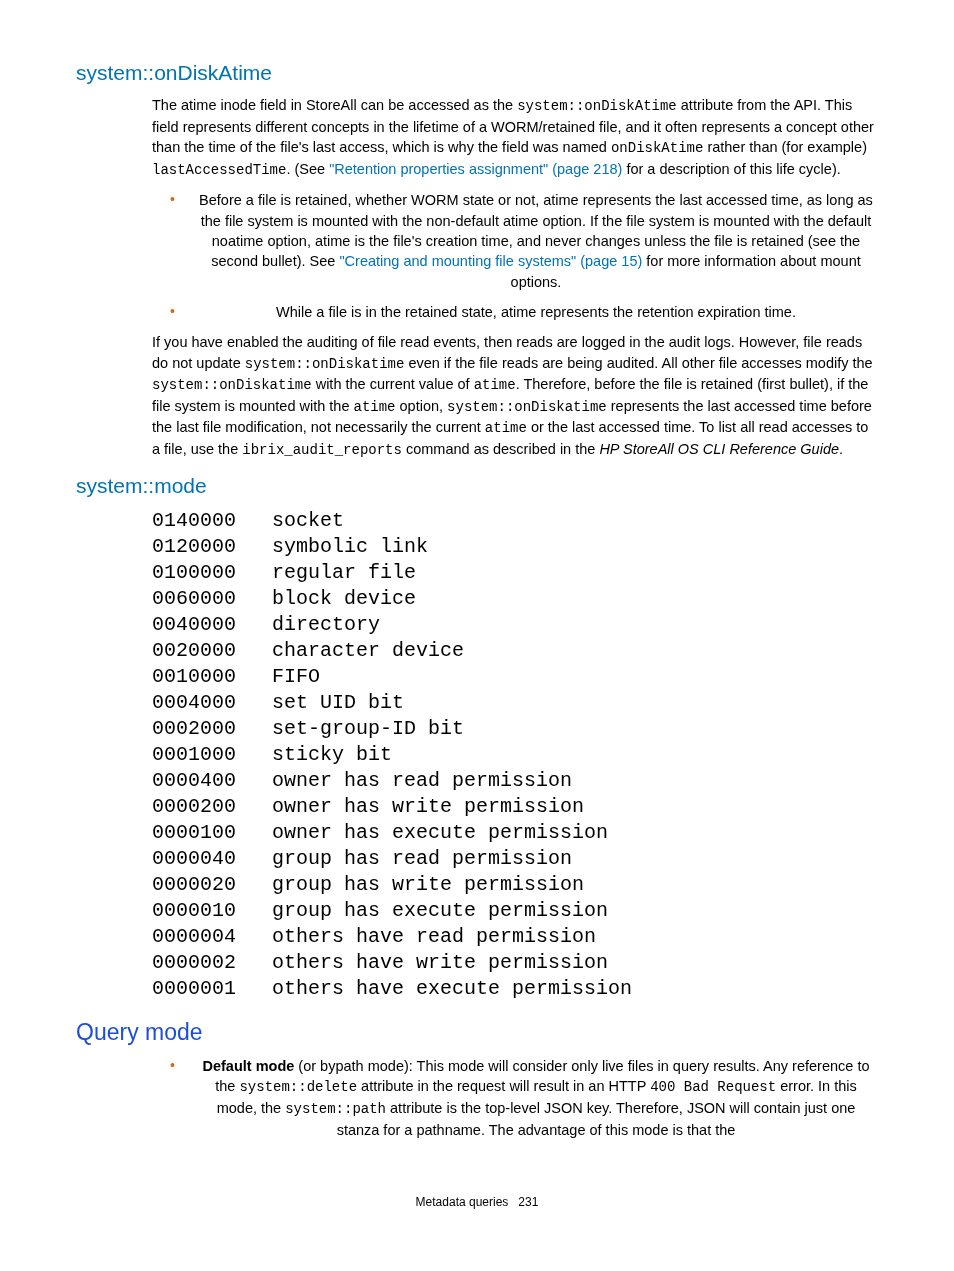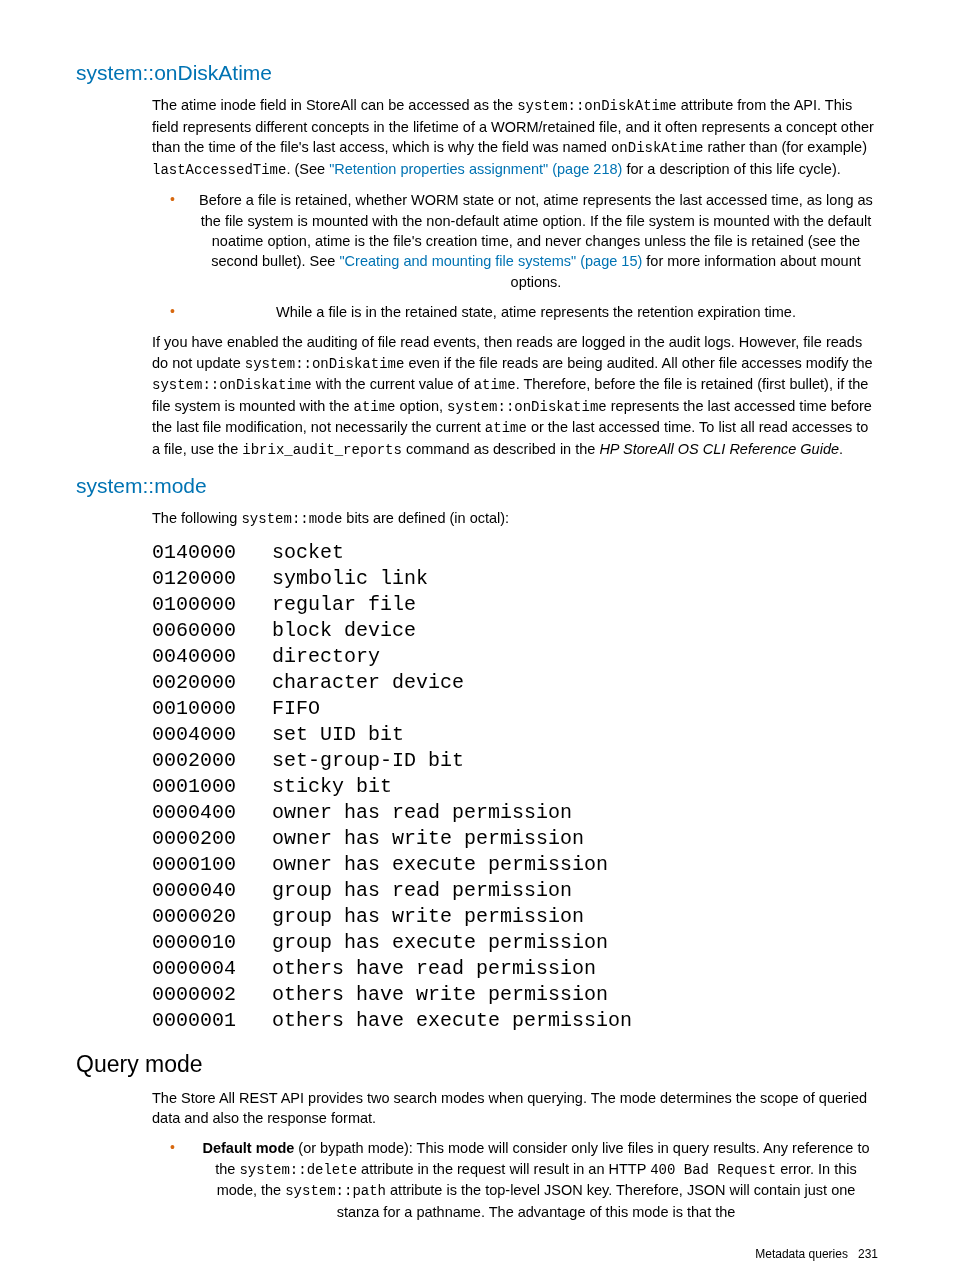--- a/index.html
+++ b/index.html
@@ -15,21 +15,21 @@
   h2 {
     font-family: Arial, Helvetica, sans-serif;
     font-weight: normal;
     color: #0073b3;
     font-size: 21px;
     margin: 0 0 8px 0;
   }
   h1 {
     font-family: Arial, Helvetica, sans-serif;
     font-weight: normal;
-    color: #000000;
+    color: #1d4ed8;
     font-size: 23px;
     margin: 0 0 8px 0;
   }
   .body-indent {
     margin-left: 76px;
   }
   p {
     margin: 0 0 10px 0;
   }
   ul {
@@ -60,23 +60,23 @@
     text-decoration: none;
   }
   .pre {
     font-family: "Courier New", Courier, monospace;
     font-size: 20px;
     white-space: pre;
     line-height: 1.3;
     margin: 0 0 14px 0;
   }
   .footer {
-    text-align: right;
+    text-align: center;
     font-size: 12px;
-    margin-top: 24px;
+    margin-top: 54px;
   }
   em { font-style: italic; }
   .bold { font-weight: bold; }
 </style>
 </head>
 <body>
 
 <h2>system::onDiskAtime</h2>
 <div class="body-indent">
   <p>
@@ -88,23 +88,20 @@
     </li>
     <li>While a file is in the retained state, atime represents the retention expiration time.</li>
   </ul>
   <p>
     <span>If you have enabled the auditing of file read events, then reads are logged in the audit logs. However, file reads do not update </span><span class="mono">system::onDiskatime</span><span> even if the file reads are being audited. All other file accesses modify the </span><span class="mono">system::onDiskatime</span><span> with the current value of </span><span class="mono">atime</span><span>. Therefore, before the file is retained (first bullet), if the file system is mounted with the </span><span class="mono">atime</span><span> option, </span><span class="mono">system::onDiskatime</span><span> represents the last accessed time before the last file modification, not necessarily the current </span><span class="mono">atime</span><span> or the last accessed time. To list all read accesses to a file, use the </span><span class="mono">ibrix_audit_reports</span><span> command as described in the </span><em>HP StoreAll OS CLI Reference Guide</em><span>.</span>
   </p>
 </div>
 
 <h2>system::mode</h2>
 <div class="body-indent">
-  <p>
-    <span>The following </span><span class="mono"> system::mode</span><span> bits are defined (in octal):</span>
-  </p>
   <div class="pre">0140000   socket
 0120000   symbolic link
 0100000   regular file
 0060000   block device
 0040000   directory
 0020000   character device
 0010000   FIFO
 0004000   set UID bit
 0002000   set-group-ID bit
 0001000   sticky bit
@@ -114,21 +111,20 @@
 0000040   group has read permission
 0000020   group has write permission
 0000010   group has execute permission
 0000004   others have read permission
 0000002   others have write permission
 0000001   others have execute permission</div>
 </div>
 
 <h1>Query mode</h1>
 <div class="body-indent">
-  <p>The Store All REST API provides two search modes when querying. The mode determines the scope of queried data and also the response format.</p>
   <ul>
     <li>
       <span class="bold">Default mode</span><span> (or bypath mode): This mode will consider only live files in query results. Any reference to the </span><span class="mono">system::delete</span><span> attribute in the request will result in an HTTP </span><span class="mono">400 Bad Request</span><span> error. In this mode, the </span><span class="mono">system::path</span><span> attribute is the top-level JSON key. Therefore, JSON will contain just one stanza for a pathname. The advantage of this mode is that the</span>
     </li>
   </ul>
 </div>
 
 <div class="footer">
   <span>Metadata queries</span>&nbsp;&nbsp;&nbsp;<span>231</span>
 </div>

